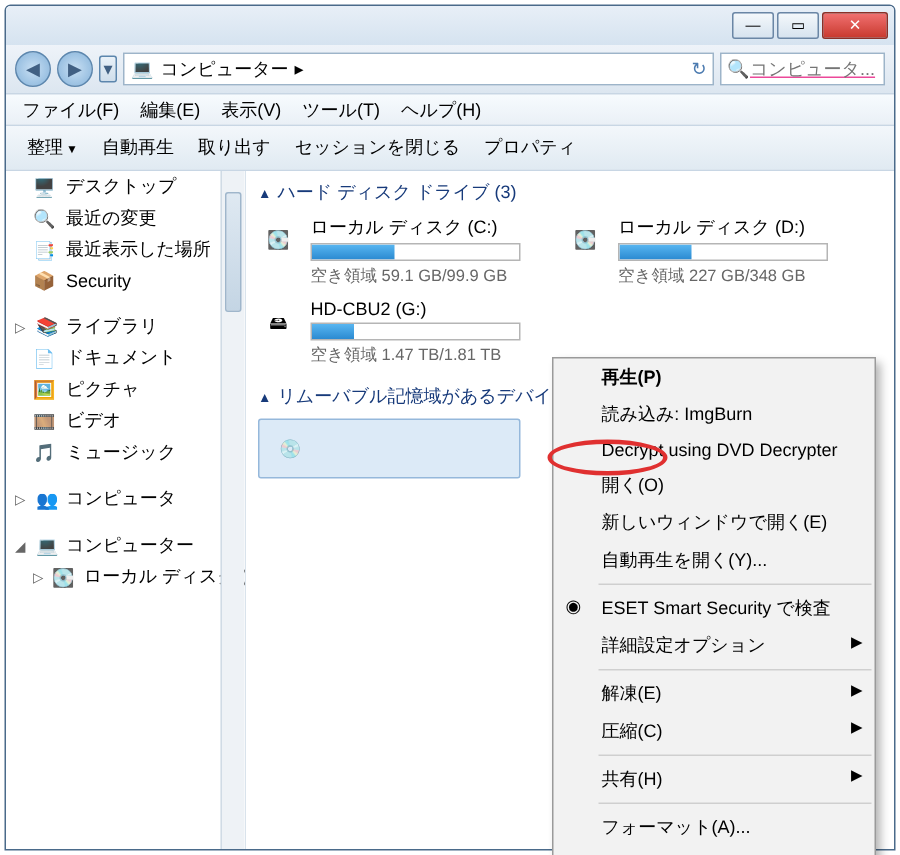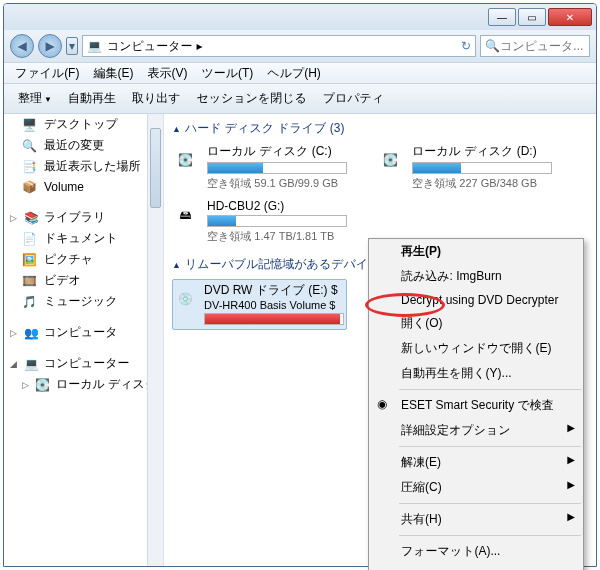--- a/index.html
+++ b/index.html
@@ -39,21 +39,21 @@
   .capacity { font-size:11px; color:#666;}
   .selected { background:#dceaf7; border:1px solid #95b8db; border-radius:2px; padding:2px;}
   .context { position:absolute; left:368px; top:238px; width:216px; background:#f2f2f2; border:1px solid #9a9a9a; box-shadow:3px 3px 6px rgba(0,0,0,.3); font-size:12px; z-index:50;}
   .citem { padding:4px 8px 4px 32px; position:relative; white-space:nowrap;}
   .citem .sub { position:absolute; right:8px; font-size:10px;}
   .csep { height:1px; background:#cfcfcf; margin:3px 2px 3px 30px;}
   .ellipse { position:absolute; left:365px; top:293px; width:80px; height:24px; border:3px solid #e03030; border-radius:50%/50%; z-index:60; pointer-events:none;}
   .search-icon { color:#4c7bb0;}
   .vscroll { position:absolute; right:0; top:0; bottom:0; width:16px; background:#eef2f6; border-left:1px solid #d0dbe5;}
   .vscroll .thumb { position:absolute; left:2px; right:2px; top:14px; height:80px; background:linear-gradient(#dfe9f2,#c4d5e4); border:1px solid #9fb6cb; border-radius:2px;}
-  .invisible-input { border:0; outline:0; width:100%; font-size:12px; color:#737373;}
+  .invisible-input { border:0; outline:0; width:100%; font-size:12px; color:#ec4899;text-decoration:underline;}
 </style>
 </head>
 <body>
 
 <div class="window">
 
   <div class="titlebar">
     <div class="wbtn">—</div>
     <div class="wbtn">▭</div>
     <div class="wbtn close">✕</div>
@@ -100,21 +100,21 @@
       <div class="side-item">
           <span class="iconbox">🔍</span>
           <span>最近の変更</span>
         </div>
       <div class="side-item">
           <span class="iconbox">📑</span>
           <span>最近表示した場所</span>
         </div>
       <div class="side-item">
           <span class="iconbox">📦</span>
-          <span>Volume</span>
+          <span>Security</span>
         </div>
       <div style="height:8px"></div>
       <div class="side-group">
           <span class="exp">▷</span>
           <span class="iconbox">📚</span>
           <span>ライブラリ</span>
         </div>
       <div class="side-item">
           <span class="iconbox">📄</span>
           <span>ドキュメント</span>
@@ -193,27 +193,20 @@
         </div>
       </div>
 
       <div class="section-header">
         <span class="tri">▲</span>
         <span>リムーバブル記憶域があるデバイス (2)</span>
       </div>
       <div class="drive-row">
         <div class="drive selected">
           <div class="drive-icon">💿</div>
-          <div class="drive-info">
-            <div class="drive-name">DVD RW ドライブ (E:) $</div>
-            <div class="drive-name" style="font-size:11px">DV-HR400 Basis Volume $</div>
-            <div class="capbar">
-                <div class="fill red" style="width:98%"></div>
-              </div>
-          </div>
         </div>
       </div>
 
     </div>
   </div>
 </div>
 
 <div class="context">
   <div class="citem"><b>再生(P)</b></div>
   <div class="citem">読み込み: ImgBurn</div>

